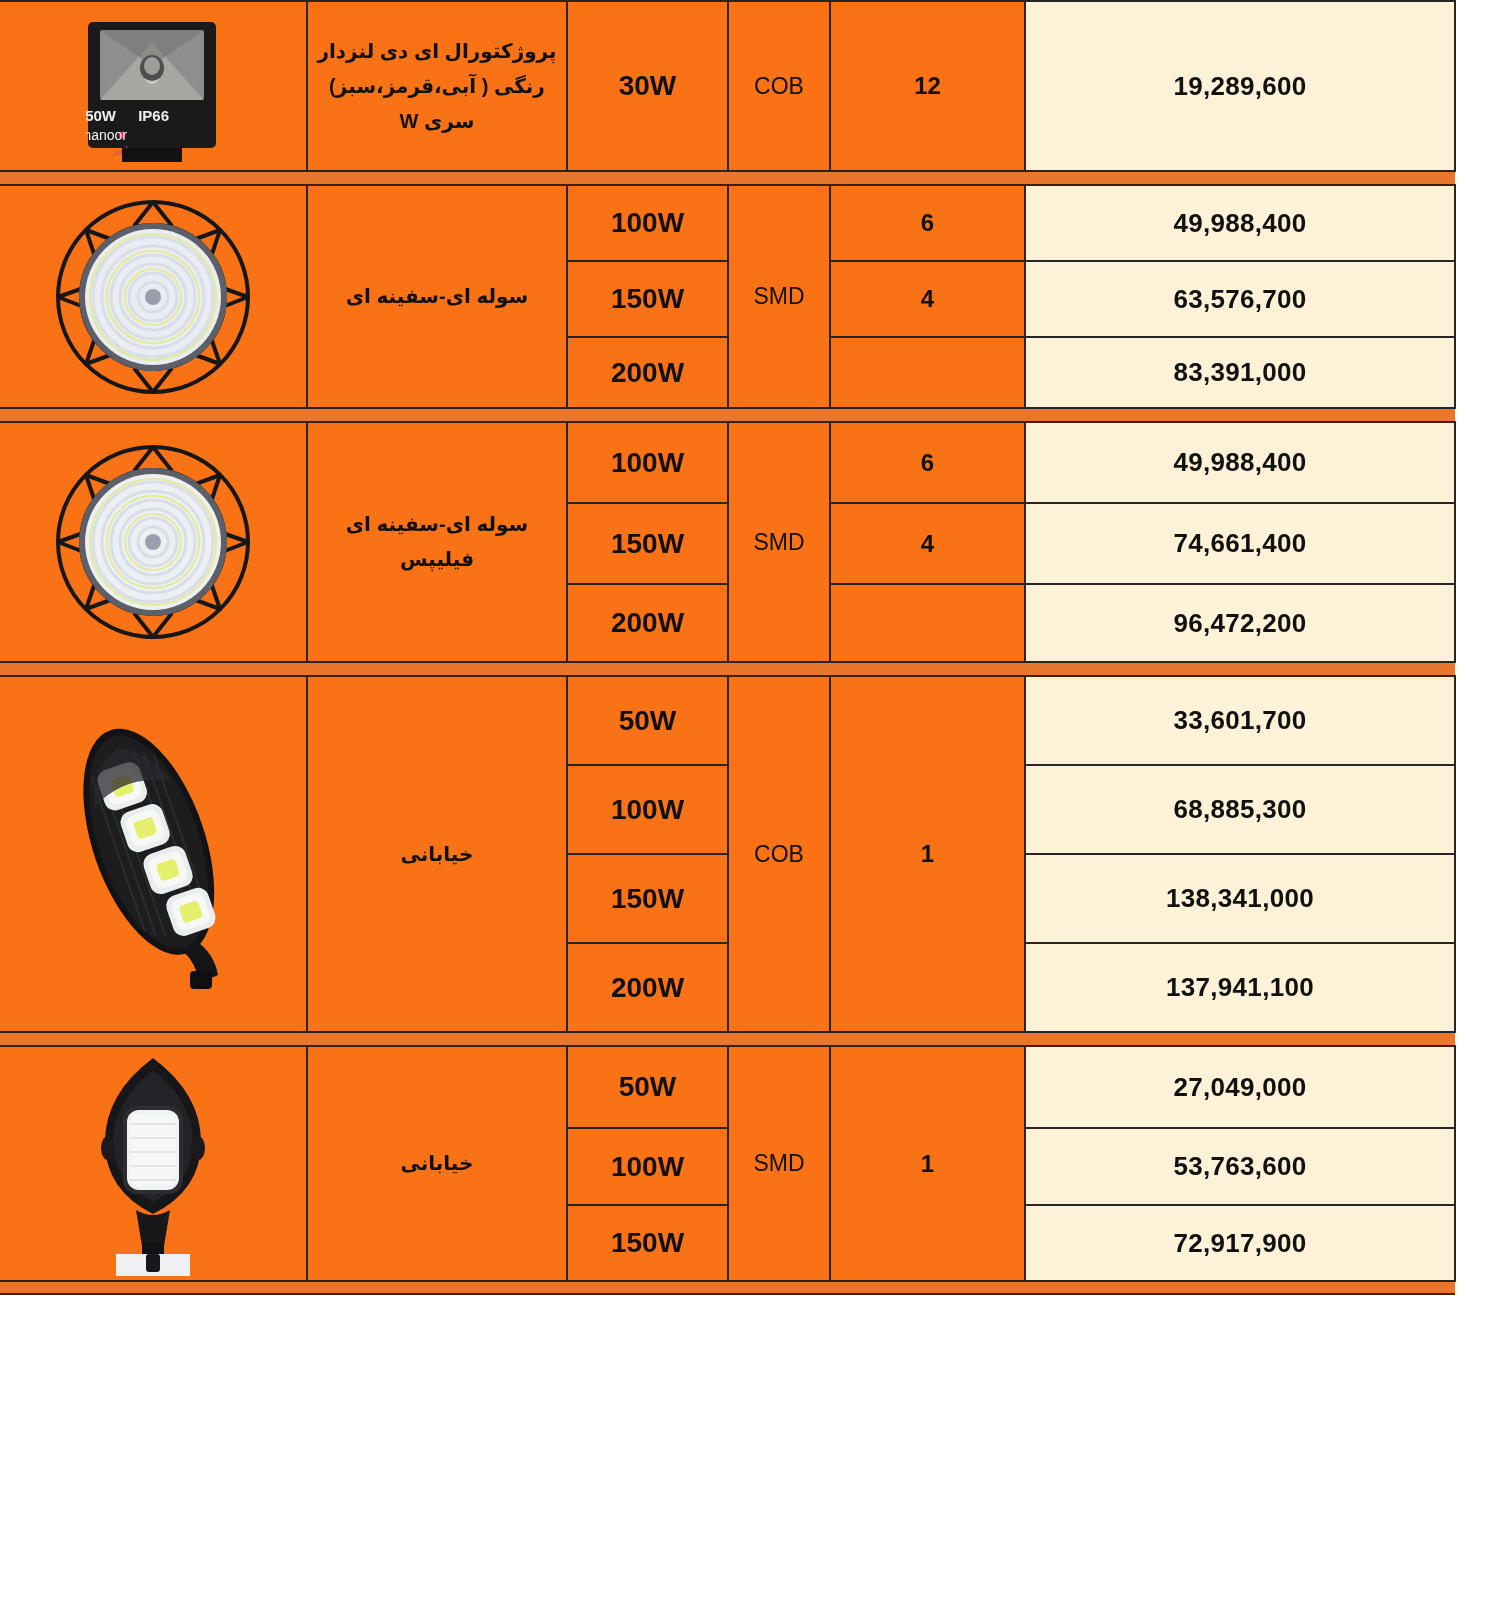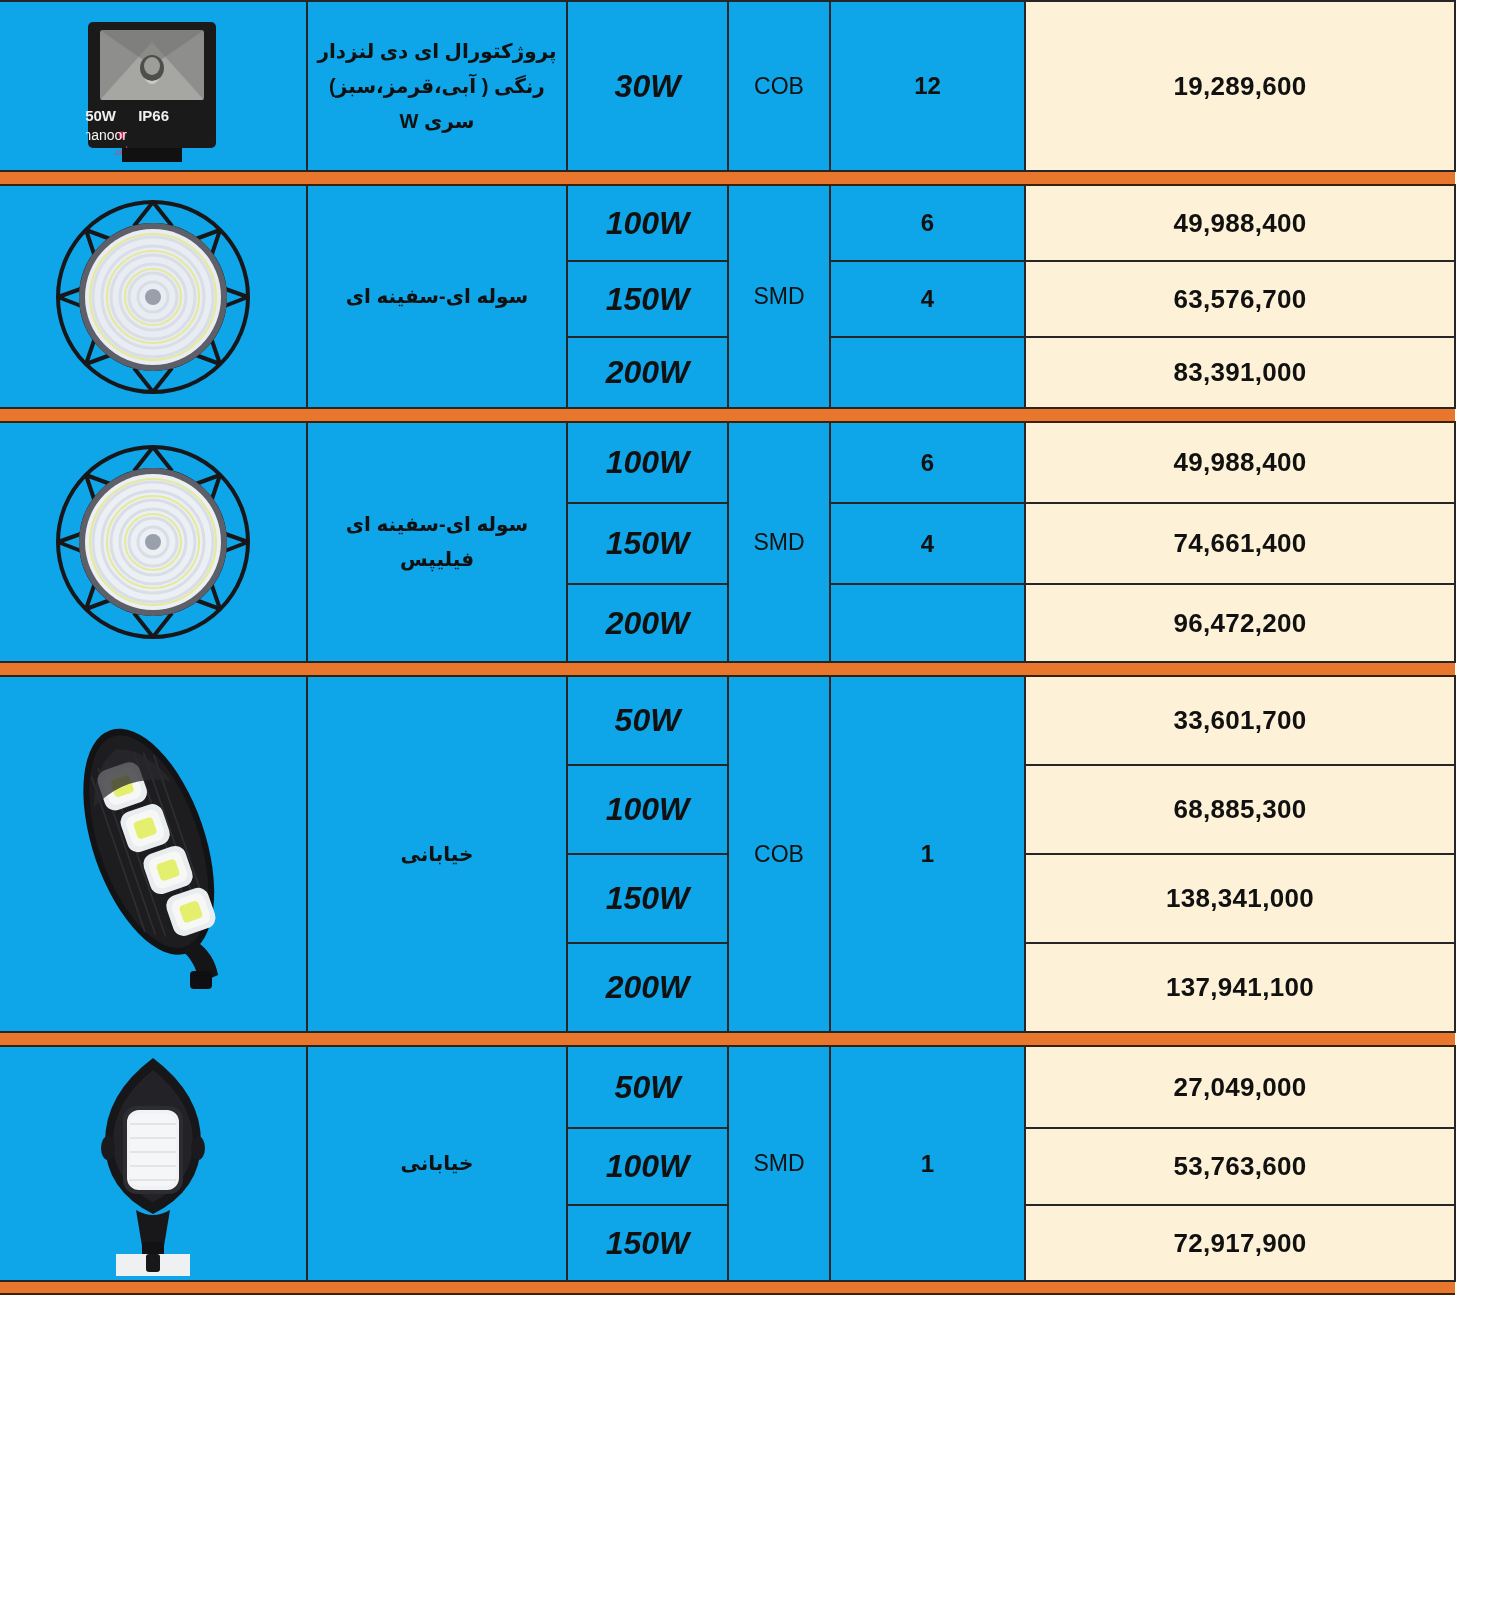--- a/index.html
+++ b/index.html
@@ -24,21 +24,21 @@
     border-collapse: collapse;
     table-layout: fixed;
     width: 1456px;
     direction: rtl;
   }
   table.tbl td {
     border: 2px solid #262626;
     padding: 0;
     text-align: center;
     vertical-align: middle;
-    background: #0ea5e9;
+    background: #f97316;
   }
   
   col.c-img   { width: 308px; }
   col.c-name  { width: 260px; }
   col.c-watt  { width: 161px; }
   col.c-type  { width: 102px; }
   col.c-qty   { width: 195px; }
   col.c-price { width: 430px; }
 
   .cell-price {
@@ -55,24 +55,23 @@
     color: #111;
   }
   .cell-type {
     font-weight: normal;
     font-size: 23px;
     color: #111;
     direction: ltr;
   }
   .cell-watt {
     font-weight: bold;
-    font-size: 32px;
+    font-size: 28px;
     color: #111;
     direction: ltr;
-    font-style: italic;
   }
   .cell-name {
     font-weight: bold;
     font-size: 20px;
     line-height: 1.75;
     color: #111;
     padding: 6px 14px;
     direction: rtl;
   }
   .cell-img {

